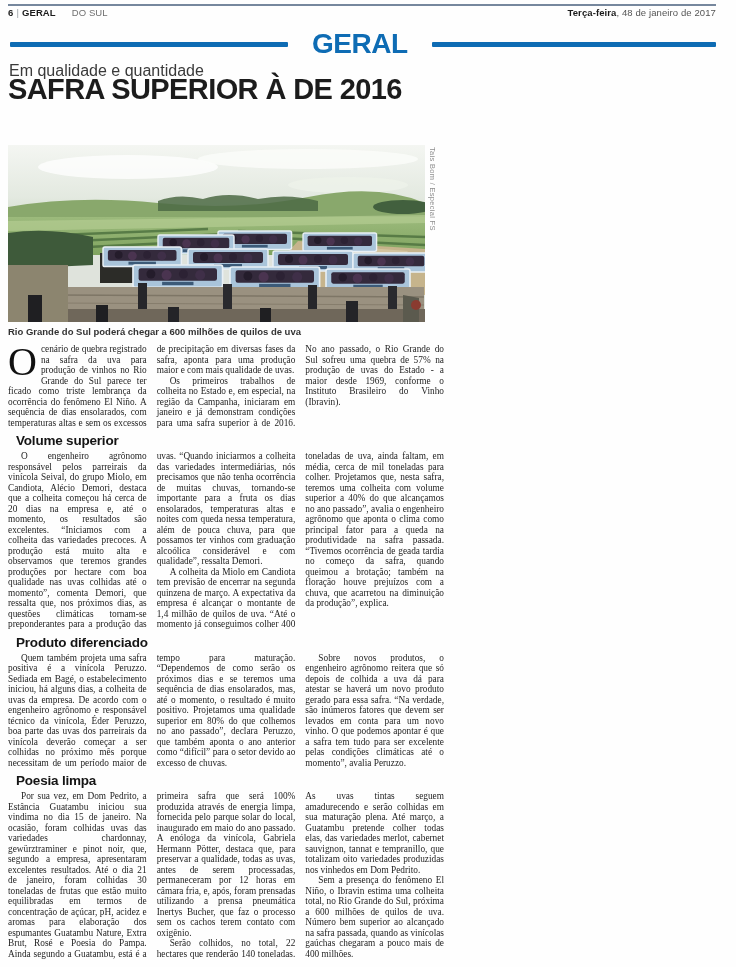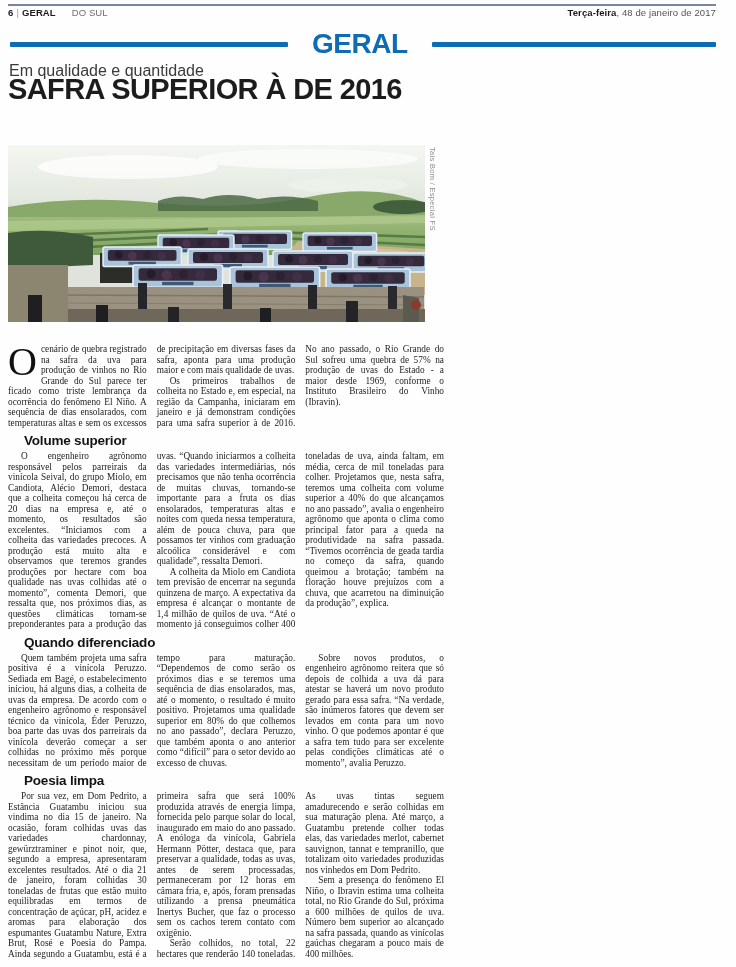--- a/index.html
+++ b/index.html
@@ -45,21 +45,21 @@
   .body { position:absolute; left:8px; top:344px; width:436px; color:#1d1d1d; }
   .band {
     column-count:3; column-gap:10px; column-fill:balance;
     font-family:"Liberation Serif", serif; font-size:9.3px; line-height:10.5px;
     text-align:justify;
   }
   .band p { margin:0; }
   .band p.indent { text-indent:13px; }
   .crosshead {
     font-size:13.5px; font-weight:700; color:#141414; letter-spacing:-0.2px;
-    width:140px; margin:5px 0 3px 16px; line-height:15px;
+    width:140px; margin:5px 0 3px 8px; line-height:15px;
   }
   .dropcap {
     float:left; font-family:"Liberation Serif", serif; font-weight:400;
     font-size:40px; line-height:32px; padding:2px 4px 0 0; color:#111;
   }
 </style>
 </head>
 <body>
 
 <div class="page">
@@ -180,35 +180,36 @@
       <rect x="20" y="150" width="14" height="27" fill="#1f1f22"></rect>
       <rect x="88" y="160" width="12" height="17" fill="#1f1f22"></rect>
       <rect x="160" y="162" width="11" height="15" fill="#242428"></rect>
       <rect x="252" y="163" width="11" height="14" fill="#1f1f22"></rect>
       <rect x="338" y="156" width="12" height="21" fill="#242428"></rect>
       <path d="M395,150 l16,3 l0,24 l-16,0 Z" fill="#5b5a4e"></path>
       <circle cx="408" cy="160" r="5" fill="#8a3b30"></circle>
     </svg>
   </div>
   <div class="photo-credit">Tais Bom / Especial FS</div>
+  <div class="caption">Rio Grande do Sul poderá chegar a 600 milhões de quilos de uva</div>
 
   <div class="body">
 
     <div class="band">
       <p><span class="dropcap">O</span><span>cenário de quebra registrado na safra da uva para produção de vinhos no Rio Grande do Sul parece ter ficado como triste lembrança da ocorrência do fenômeno El Niño. A sequência de dias ensolarados, com temperaturas altas e sem os excessos de precipitação em diversas fases da safra, aponta para uma produção maior e com mais qualidade de uvas.</span></p>
       <p class="indent">Os primeiros trabalhos de colheita no Estado e, em especial, na região da Campanha, iniciaram em janeiro e já demonstram condições para uma safra superior à de 2016. No ano passado, o Rio Grande do Sul sofreu uma quebra de 57% na produção de uvas do Estado - a maior desde 1969, conforme o Instituto Brasileiro do Vinho (Ibravin).</p>
     </div>
 
     <h2 class="crosshead">Volume superior</h2>
     <div class="band">
       <p class="indent">O engenheiro agrônomo responsável pelos parreirais da vinícola Seival, do grupo Miolo, em Candiota, Alécio Demori, destaca que a colheita começou há cerca de 20 dias na empresa e, até o momento, os resultados são excelentes. “Iniciamos com a colheita das variedades precoces. A produção está muito alta e observamos que teremos grandes produções por hectare com boa qualidade nas uvas colhidas até o momento”, comenta Demori, que ressalta que, nos próximos dias, as questões climáticas tornam-se preponderantes para a produção das uvas. “Quando iniciarmos a colheita das variedades intermediárias, nós precisamos que não tenha ocorrência de muitas chuvas, tornando-se importante para a fruta os dias ensolarados, temperaturas altas e noites com queda nessa temperatura, além de pouca chuva, para que possamos ter vinhos com graduação alcoólica considerável e com qualidade”, ressalta Demori.</p>
       <p class="indent">A colheita da Miolo em Candiota tem previsão de encerrar na segunda quinzena de março. A expectativa da empresa é alcançar o montante de 1,4 milhão de quilos de uva. “Até o momento já conseguimos colher 400 toneladas de uva, ainda faltam, em média, cerca de mil toneladas para colher. Projetamos que, nesta safra, teremos uma colheita com volume superior a 40% do que alcançamos no ano passado”, avalia o engenheiro agrônomo que aponta o clima como principal fator para a queda na produtividade na safra passada. “Tivemos ocorrência de geada tardia no começo da safra, quando queimou a brotação; também na floração houve prejuízos com a chuva, que acarretou na diminuição da produção”, explica.</p>
     </div>
 
-    <h2 class="crosshead">Quando diferenciado</h2>
+    <h2 class="crosshead">Produto diferenciado</h2>
     <div class="band">
       <p class="indent">Quem também projeta uma safra positiva é a vinícola Peruzzo. Sediada em Bagé, o estabelecimento iniciou, há alguns dias, a colheita de uvas da empresa. De acordo com o engenheiro agrônomo e responsável técnico da vinícola, Éder Peruzzo, boa parte das uvas dos parreirais da vinícola deverão começar a ser colhidas no próximo mês porque necessitam de um período maior de tempo para maturação. “Dependemos de como serão os próximos dias e se teremos uma sequência de dias ensolarados, mas, até o momento, o resultado é muito positivo. Projetamos uma qualidade superior em 80% do que colhemos no ano passado”, declara Peruzzo, que também aponta o ano anterior como “difícil” para o setor devido ao excesso de chuvas.</p>
       <p class="indent">Sobre novos produtos, o engenheiro agrônomo reitera que só depois de colhida a uva dá para atestar se haverá um novo produto gerado para essa safra. “Na verdade, são inúmeros fatores que devem ser levados em conta para um novo vinho. O que podemos apontar é que a safra tem tudo para ser excelente pelas condições climáticas até o momento”, avalia Peruzzo.</p>
     </div>
 
     <h2 class="crosshead">Poesia limpa</h2>
     <div class="band">
       <p class="indent">Por sua vez, em Dom Pedrito, a Estância Guatambu iniciou sua vindima no dia 15 de janeiro. Na ocasião, foram colhidas uvas das variedades chardonnay, gewürztraminer e pinot noir, que, segundo a empresa, apresentaram excelentes resultados. Até o dia 21 de janeiro, foram colhidas 30 toneladas de frutas que estão muito equilibradas em termos de concentração de açúcar, pH, acidez e aromas para elaboração dos espumantes Guatambu Nature, Extra Brut, Rosé e Poesia do Pampa. Ainda segundo a Guatambu, está é a primeira safra que será 100% produzida através de energia limpa, fornecida pelo parque solar do local, inaugurado em maio do ano passado. A enóloga da vinícola, Gabriela Hermann Pötter, destaca que, para preservar a qualidade, todas as uvas, antes de serem processadas, permaneceram por 12 horas em câmara fria, e, após, foram prensadas utilizando a prensa pneumática Inertys Bucher, que faz o processo sem os cachos terem contato com oxigênio.</p>
       <p class="indent">Serão colhidos, no total, 22 hectares que renderão 140 toneladas. As uvas tintas seguem amadurecendo e serão colhidas em sua maturação plena. Até março, a Guatambu pretende colher todas elas, das variedades merlot, cabernet sauvignon, tannat e tempranillo, que totalizam oito variedades produzidas nos vinhedos em Dom Pedrito.</p>
       <p class="indent">Sem a presença do fenômeno El Niño, o Ibravin estima uma colheita total, no Rio Grande do Sul, próxima a 600 milhões de quilos de uva. Número bem superior ao alcançado na safra passada, quando as vinícolas gaúchas chegaram a pouco mais de 400 milhões.</p>

